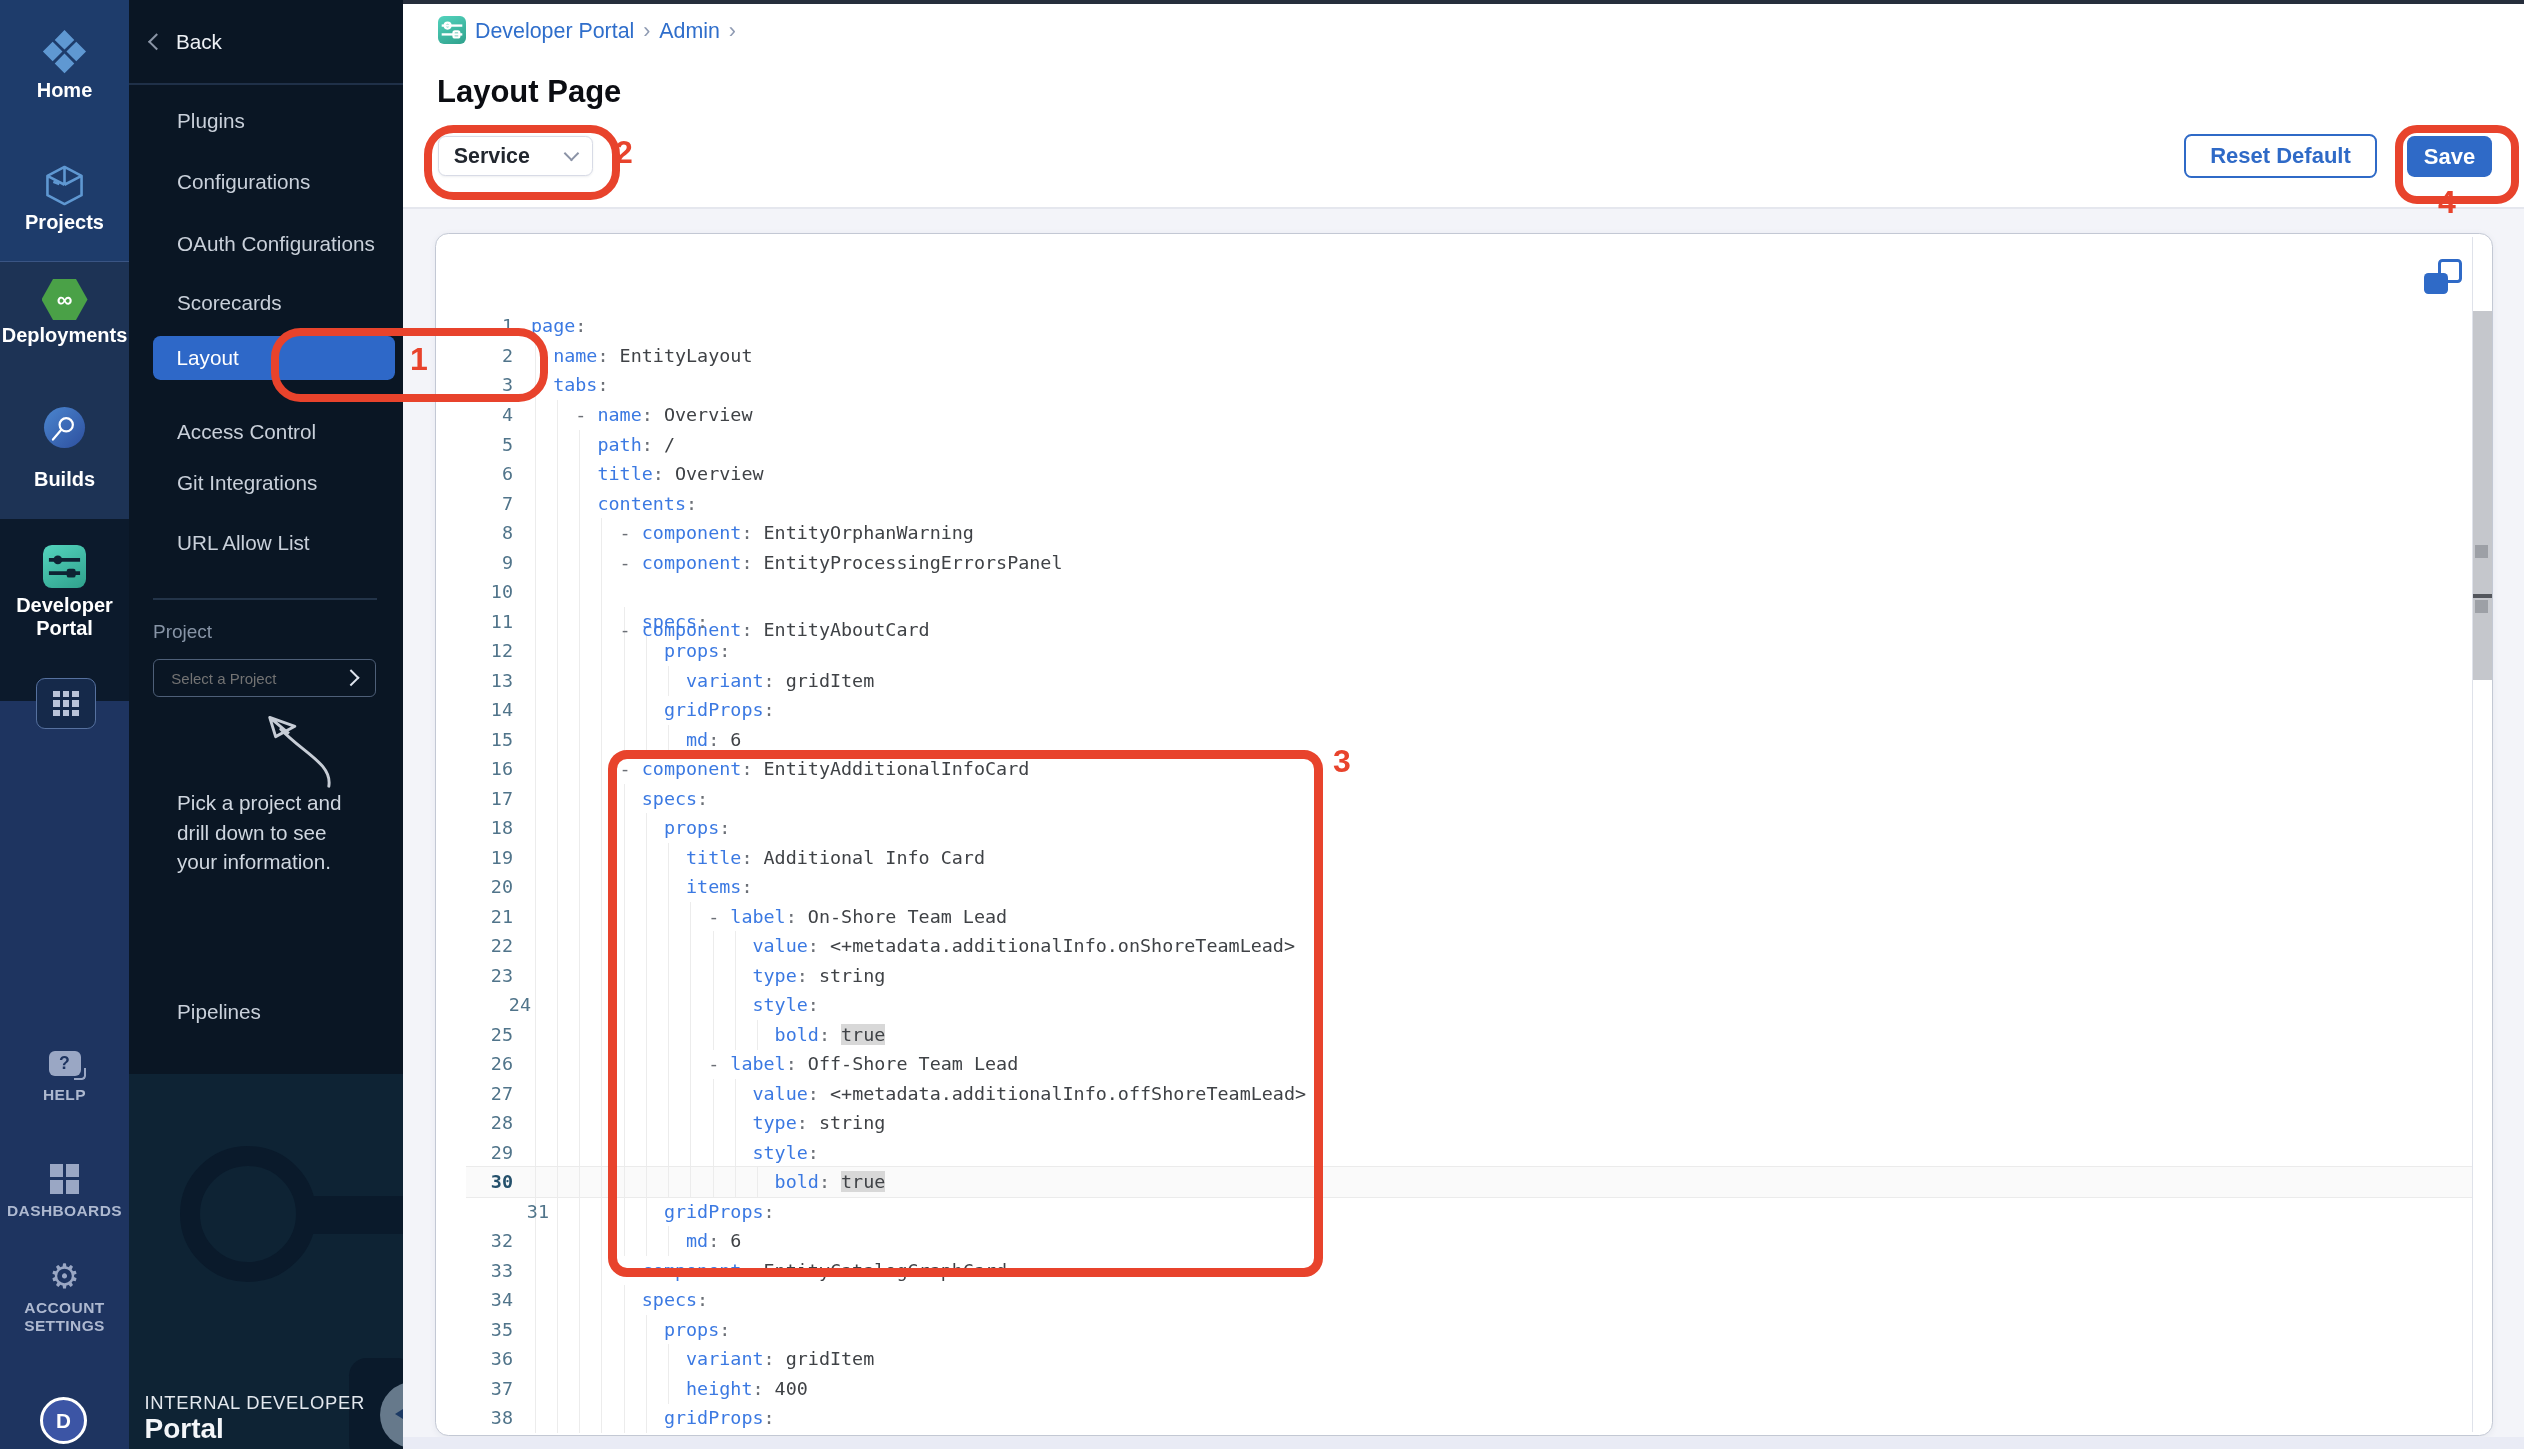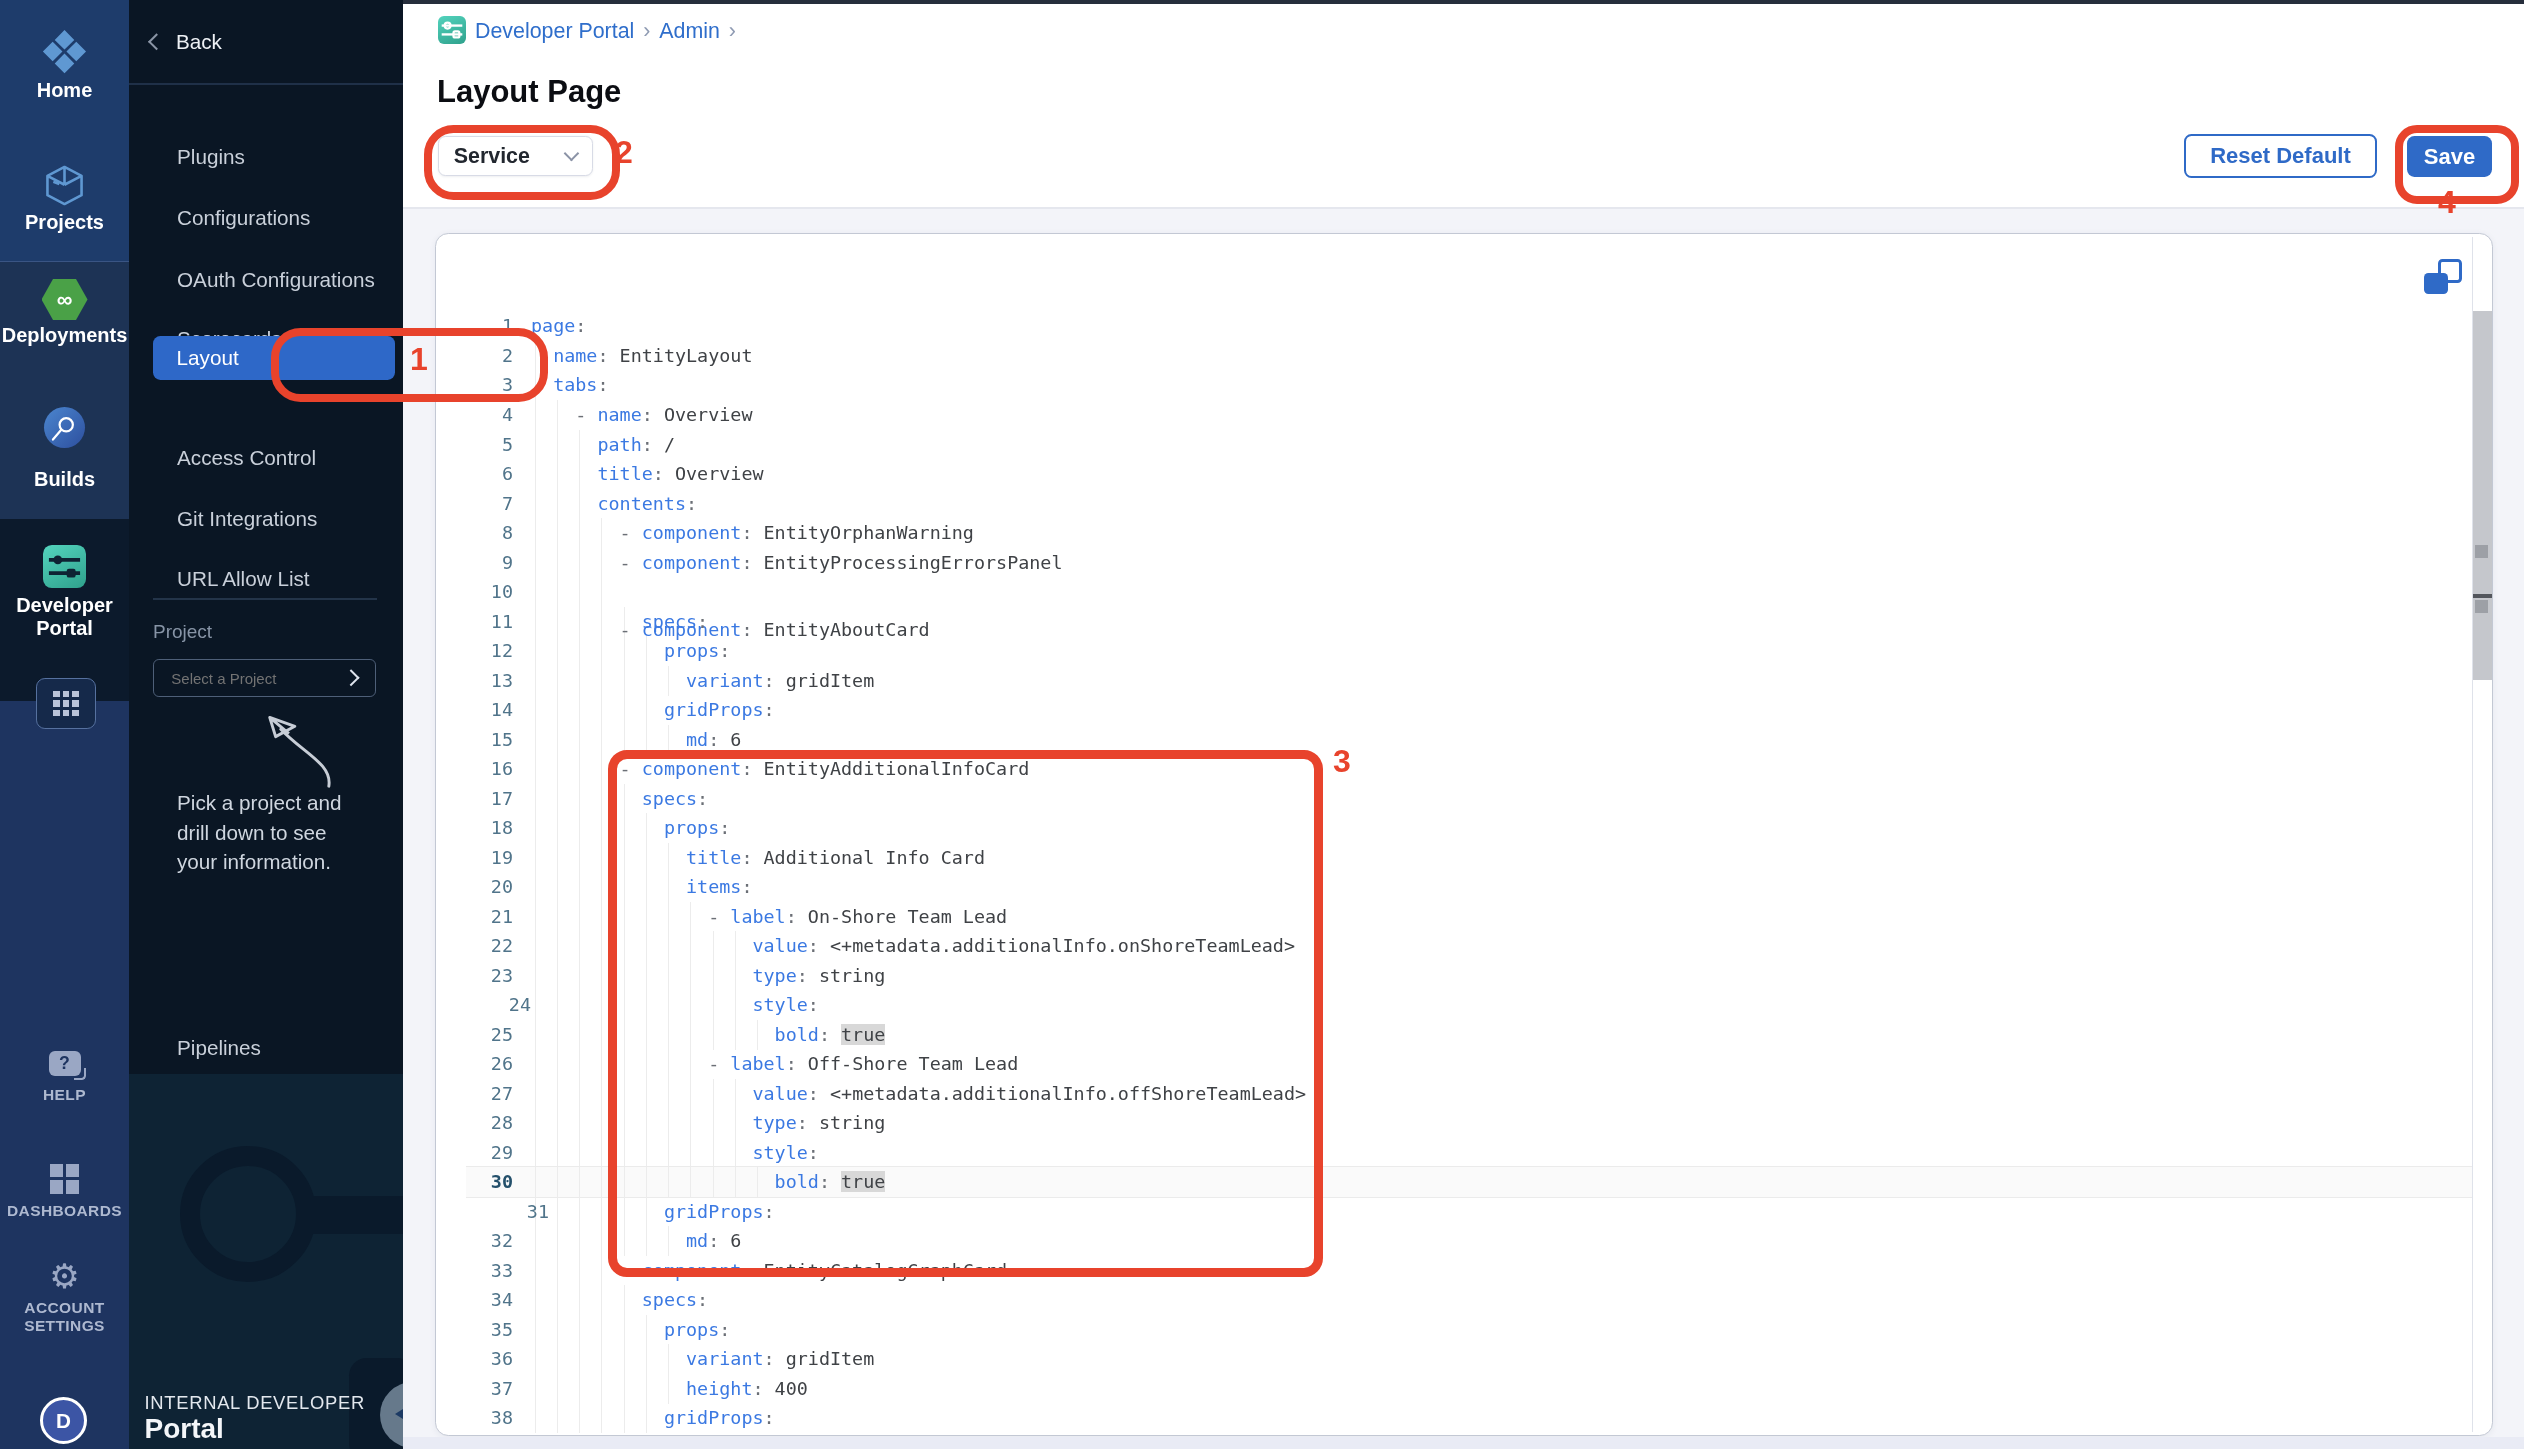--- a/index.html
+++ b/index.html
@@ -37,21 +37,21 @@
           border:3.7px solid #fff;color:#fff;font-weight:bold;font-size:20.7px;display:flex;align-items:center;justify-content:center;}
 
   
   #sidebar2{position:absolute;left:129px;top:0;width:274px;height:1449px;background:#0a1624;overflow:hidden;}
   .back-row{position:absolute;left:22px;top:28px;height:28px;display:flex;align-items:center;cursor:pointer;}
   .chev{display:inline-block;width:9.6px;height:9.6px;border-right:2.2px solid #8b95a6;border-bottom:2.2px solid #8b95a6;}
   .chev-left{transform:rotate(135deg);}
   .chev-right{transform:rotate(-45deg);border-color:#dfe5ee;}
   .back-label{color:#eef1f5;font-size:20.7px;margin-left:13.3px;}
   .sb-div{position:absolute;left:0;width:274px;height:1.5px;background:#1f3048;}
-  .sb-item{position:absolute;left:48px;height:29.5px;line-height:29.5px;font-size:20.7px;color:#c9d0da;cursor:pointer;white-space:nowrap;margin-top:36px;}
+  .sb-item{position:absolute;left:48px;height:29.5px;line-height:29.5px;font-size:20.7px;color:#c9d0da;cursor:pointer;white-space:nowrap;}
   .sb-selected{position:absolute;left:23.6px;top:336px;width:242px;height:44px;background:#2e68c8;border-radius:7.4px;
                color:#fff;font-size:20.7px;line-height:44px;padding-left:24px;box-sizing:border-box;}
   .proj-label{position:absolute;left:24px;top:621px;font-size:19px;color:#8794a6;}
   .proj-btn{position:absolute;left:23.6px;top:659px;width:223px;height:38px;border:1.5px solid #4e5f78;border-radius:5.9px;
             box-sizing:border-box;display:flex;align-items:center;justify-content:space-between;padding:0 17.7px;cursor:pointer;}
   .proj-btn span.txt{color:#737373;font-size:15px;}
   .hint{position:absolute;left:48px;top:788px;width:192px;font-size:20.7px;line-height:29.5px;color:#cfd6df;}
   .decor{position:absolute;left:0;top:1074px;width:274px;height:376px;background:#0e2334;}
   .decor-ring{position:absolute;left:51px;top:72px;width:96px;height:96px;border:20.7px solid #0a1a2b;border-radius:50%;}
   .decor-bar{position:absolute;left:181px;top:122px;width:93px;height:38px;background:#0a1a2b;}
@@ -213,21 +213,21 @@
       <span class="back-label">Back</span>
     </div>
     <div class="sb-div" style="top:83px;"></div>
 
     <div id="sb-items">
         <div class="sb-item" style="top: 106px;">Plugins</div>
         <div class="sb-item" style="top: 167px;">Configurations</div>
         <div class="sb-item" style="top: 229px;">OAuth Configurations</div>
         <div class="sb-item" style="top: 288px;">Scorecards</div>
         <div class="sb-selected">Layout</div>
-        <div class="sb-item" style="top: 407px;">Access Control</div>
+        <div class="sb-item" style="top: 417px;">Access Control</div>
         <div class="sb-item" style="top: 468px;">Git Integrations</div>
         <div class="sb-item" style="top: 528px;">URL Allow List</div>
       </div>
 
     <div class="sb-div" style="top:598px;left:24px;width:224px;background:#233449;"></div>
     <div class="proj-label">Project</div>
 
     <div class="proj-btn">
       <span class="txt">Select a Project</span>
       <span class="chev chev-right"></span>

